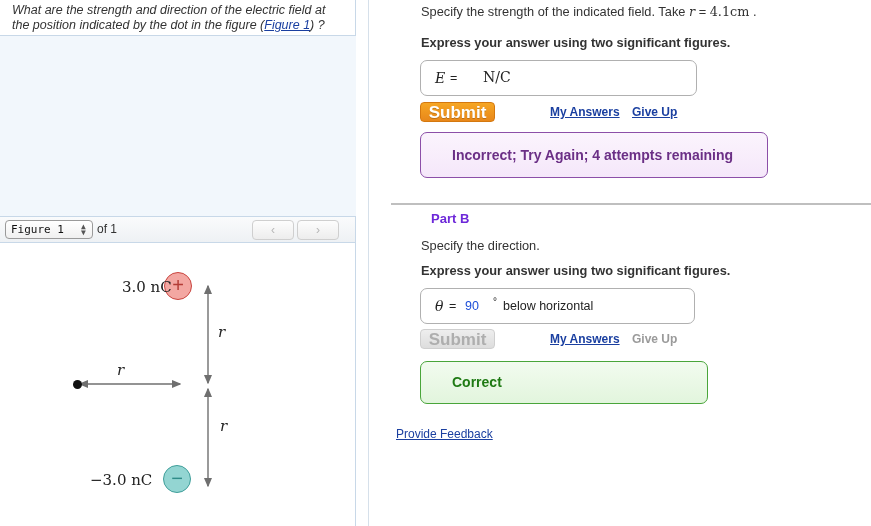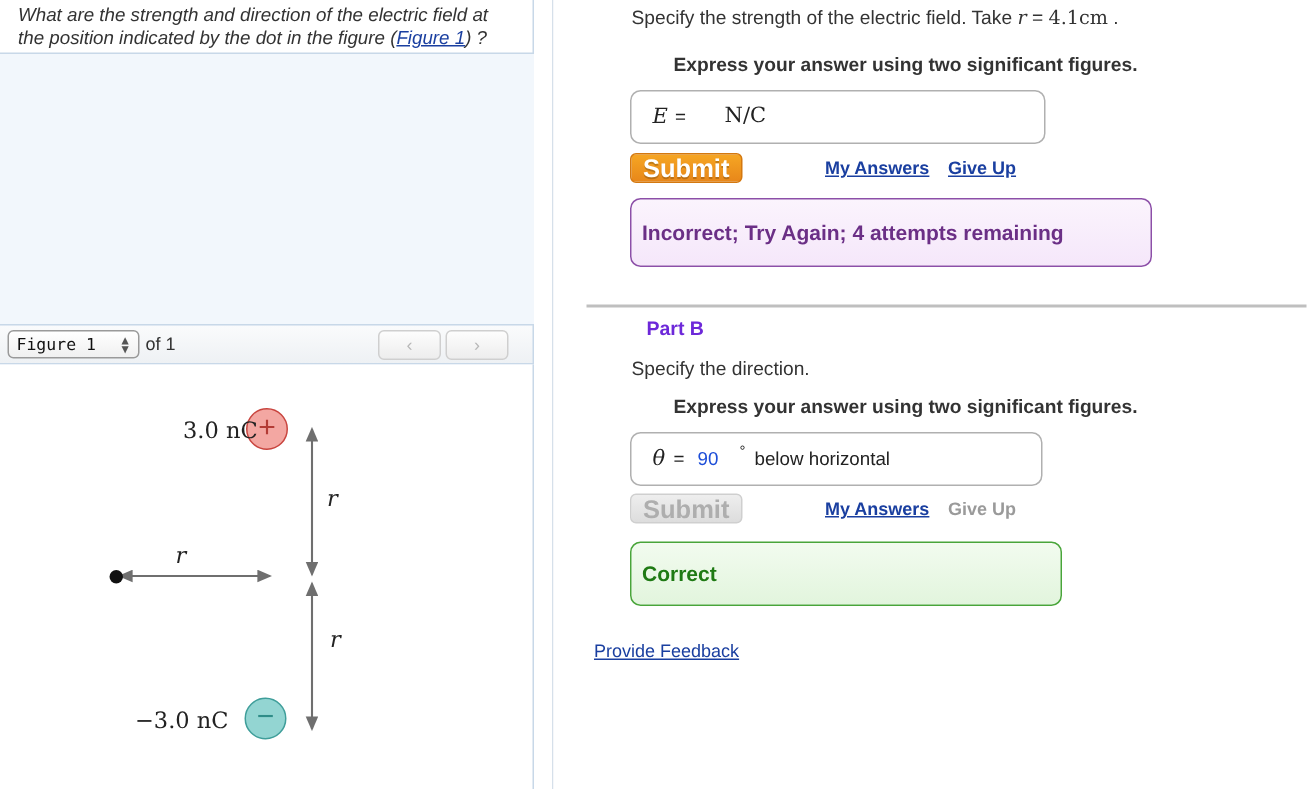--- a/index.html
+++ b/index.html
@@ -206,21 +206,20 @@
     font-family: "DejaVu Serif", serif;
     font-style: normal;
   }
   .bold-line {
     position: absolute;
     left: 52px;
     font-size: 12.8px;
     font-weight: bold;
     color: #333;
     white-space: nowrap;
-    margin-left: 28px;
   }
   .ans-box {
     position: absolute;
     left: 51px;
     height: 36px;
     background: #ffffff;
     border: 1px solid #b0b0b0;
     border-radius: 7px;
     box-sizing: border-box;
   }
@@ -300,21 +299,21 @@
     text-decoration: none;
     cursor: default;
   }
   .banner {
     position: absolute;
     left: 51px;
     border-radius: 7px;
     box-sizing: border-box;
     font-size: 14px;
     font-weight: bold;
-    padding-left: 7px;
+    padding-left: 31px;
   }
   .banner-incorrect {
     width: 348px; height: 46px;
     background: linear-gradient(to bottom,#fbf4fd 0%,#f5e7fa 100%);
     border: 1.5px solid #8c4fa8;
     color: #6b2f86;
     line-height: 44px;
   }
   .banner-correct {
     width: 288px; height: 43px;
@@ -408,21 +407,21 @@
 
     <div class="r-label r-top">r</div>
     <div class="r-label r-bot">r</div>
     <div class="r-label r-horiz">r</div>
   </div>
 
   <div class="panel-divider"></div>
 
   <div class="right-panel">
 
-    <div class="q-line" style="top:4px;"><span>Specify the strength of the electric field. Take </span><span class="mathi">r</span><span> = </span><span class="mathr">4.1cm</span><span> .</span></div>
+    <div class="q-line" style="top:4px;"><span>Specify the strength of the indicated field. Take </span><span class="mathi">r</span><span> = </span><span class="mathr">4.1cm</span><span> .</span></div>
 
     <div class="bold-line" style="top:35px;">Express your answer using two significant figures.</div>
 
     <div class="ans-box" style="top:60px;width:277px;">
       <span class="ans-sym mathi">E</span>
       <span class="ans-eq" style="left:29px;">=</span>
       <span class="ans-val" style="left:45px;"></span>
       <span class="ans-unit" style="left:62px;">N/C</span>
     </div>
 

